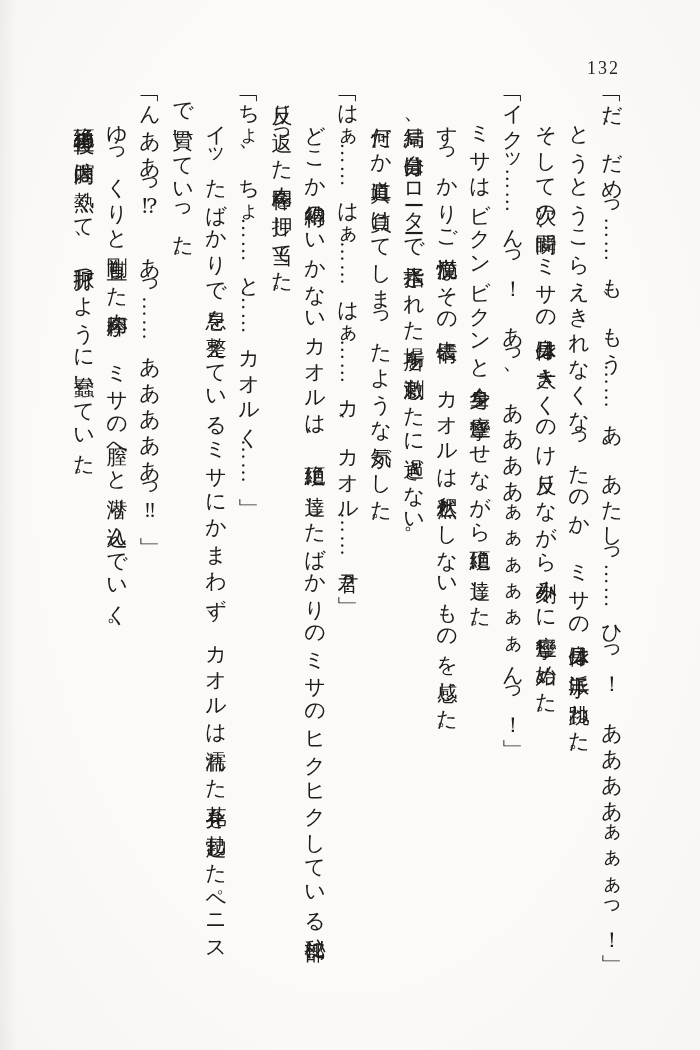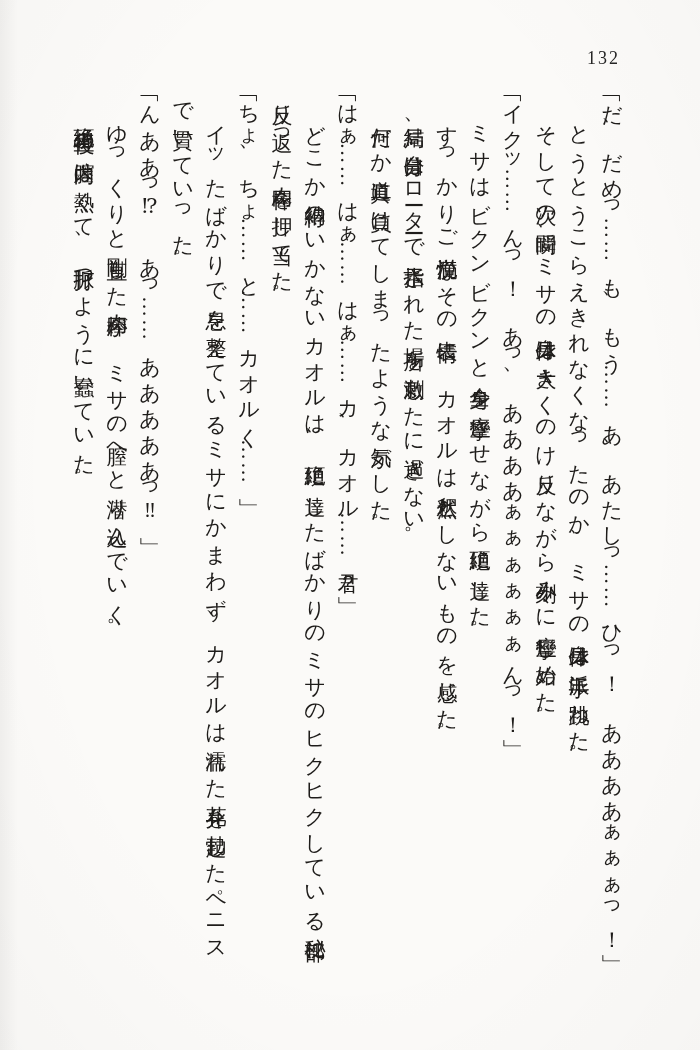--- a/index.html
+++ b/index.html
@@ -21,21 +21,21 @@
     content: "";
     position: absolute;
     inset: 0;
     pointer-events: none;
     background:
       linear-gradient(90deg, rgba(0,0,0,0.045) 0px, rgba(0,0,0,0.0) 18px),
       radial-gradient(ellipse at 50% 45%, rgba(255,255,255,0.0) 60%, rgba(0,0,0,0.018) 100%);
   }
   .page-number {
     position: absolute;
-    top: 48px;
+    top: 58px;
     right: 80px;
     font-size: 18px;
     letter-spacing: 2px;
     color: #262626;
   }
   .text-block {
     position: absolute;
     top: 88px;
     right: 72px;
     height: 940px;

